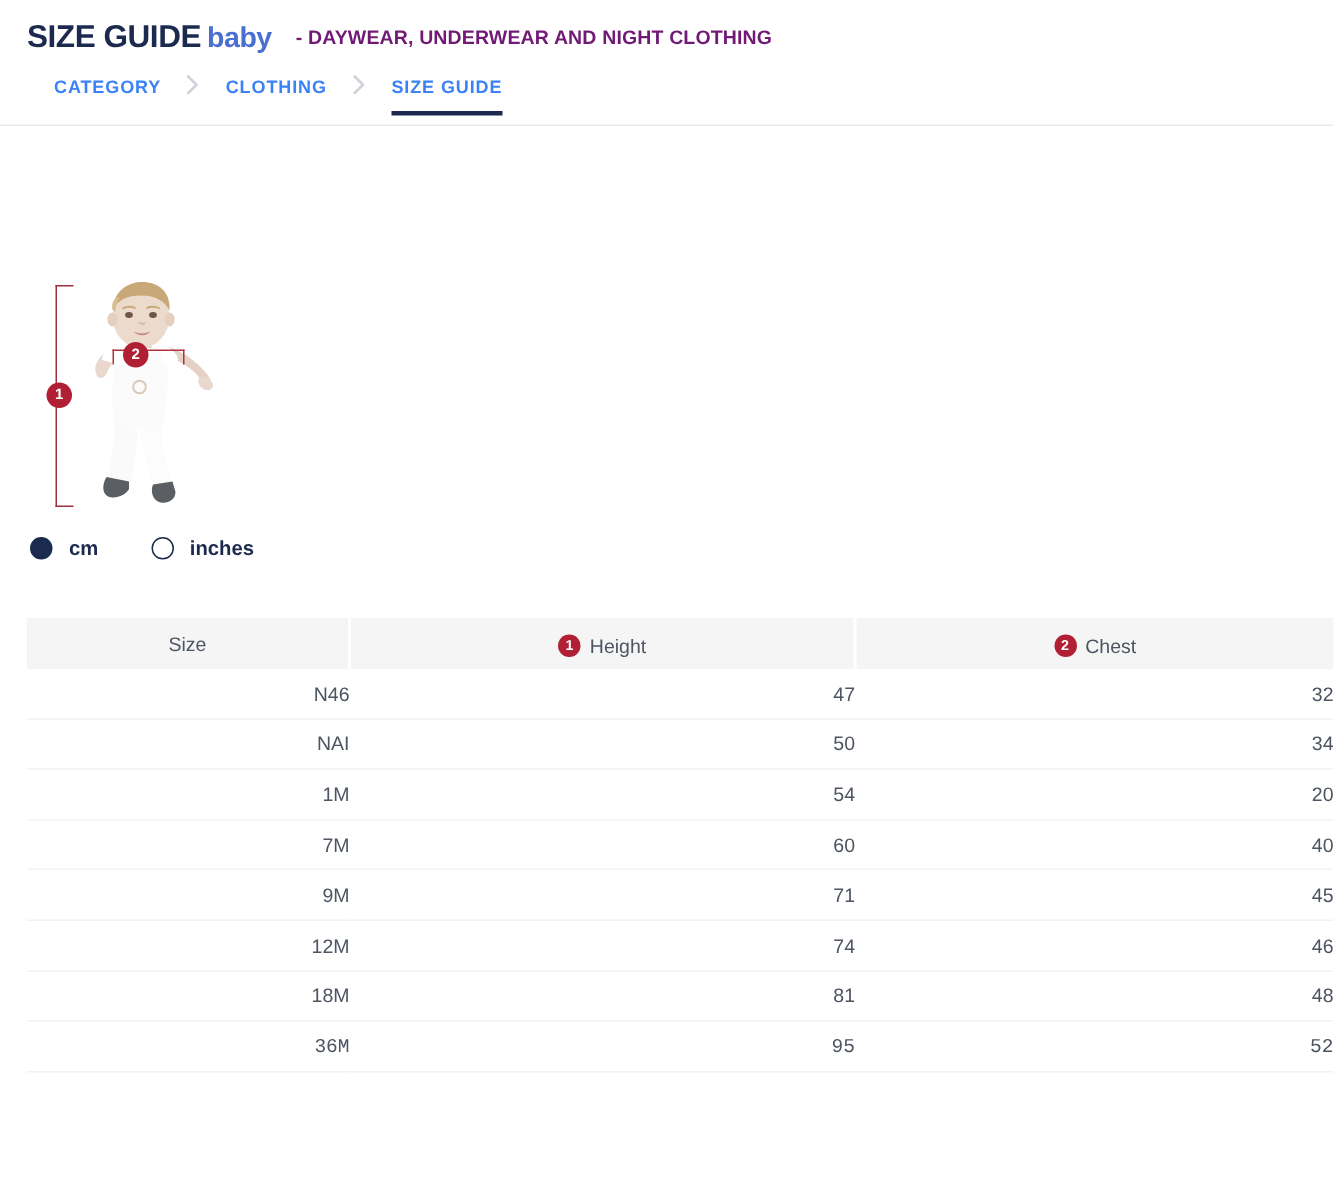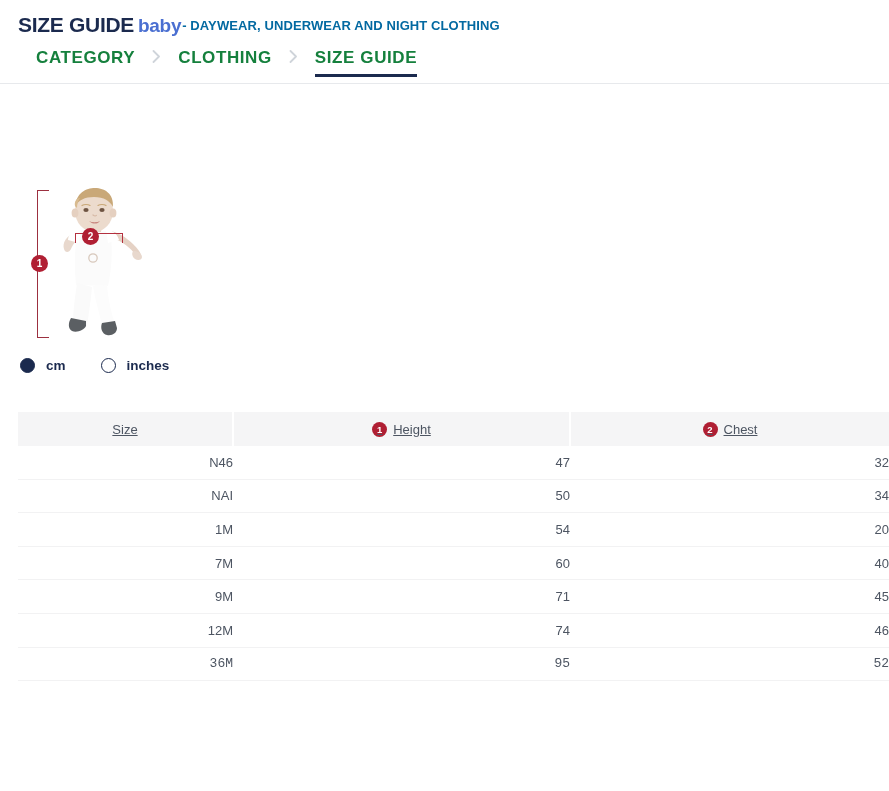--- a/index.html
+++ b/index.html
@@ -31,45 +31,45 @@
   .title-sub-word {
     font-size: 19px;
     font-weight: bold;
     letter-spacing: -0.3px;
     color: #4a6fd1;
     margin-left: 4px;
   }
   .title-tagline {
     font-size: 13px;
     font-weight: bold;
-    color: #0369a1;
+    color: #701a75;
     letter-spacing: 0.1px;
-    margin-left: 1px;
+    margin-left: 16px;
     position: relative;
     top: -2px;
   }
 
   
   .breadcrumb-bar {
     margin-top: 13px;
     position: relative;
     height: 33px;
     border-bottom: 1px solid #e7e9ec;
   }
   .breadcrumb-inner {
     display: flex;
     align-items: flex-start;
     padding-left: 36px;
     height: 100%;
   }
   .crumb {
-    font-size: 17px;
+    font-size: 12px;
     font-weight: bold;
     letter-spacing: 0.6px;
-    color: #15803d;
+    color: #3b82f6;
     padding: 0 0 11px 0;
     line-height: 16px;
     position: relative;
     text-align: right;
   }
   .crumb.active {
     border-bottom: 3px solid #1b2a4e;
     padding-bottom: 8px;
   }
   .crumb-sep {
@@ -201,21 +201,20 @@
     border-right: 2px solid #ffffff;
     padding: 0;
     vertical-align: middle;
   }
   .size-table thead th:last-child { border-right: 0; }
   .th-inner {
     display: inline-flex;
     align-items: center;
     gap: 6px;
     justify-content: center;
-    text-decoration: underline;
   }
   .size-table tbody td {
     height: 32.6px;
     text-align: right;
     font-size: 13px;
     color: #4d5562;
     border-bottom: 1px solid #f2f2f3;
     padding: 0;
   }
   .size-table tbody tr:last-child td { border-bottom: 1px solid #f2f2f3; font-family: Liberation Mono, monospace; }
@@ -367,18 +366,23 @@
       <td>9M</td>
       <td>71</td>
       <td>45</td>
     </tr>
     <tr>
       <td>12M</td>
       <td>74</td>
       <td>46</td>
     </tr>
     <tr>
+      <td>18M</td>
+      <td>81</td>
+      <td>48</td>
+    </tr>
+    <tr>
       <td>36M</td>
       <td>95</td>
       <td>52</td>
     </tr>
   </tbody>
 </table>
 
 </body></html>

